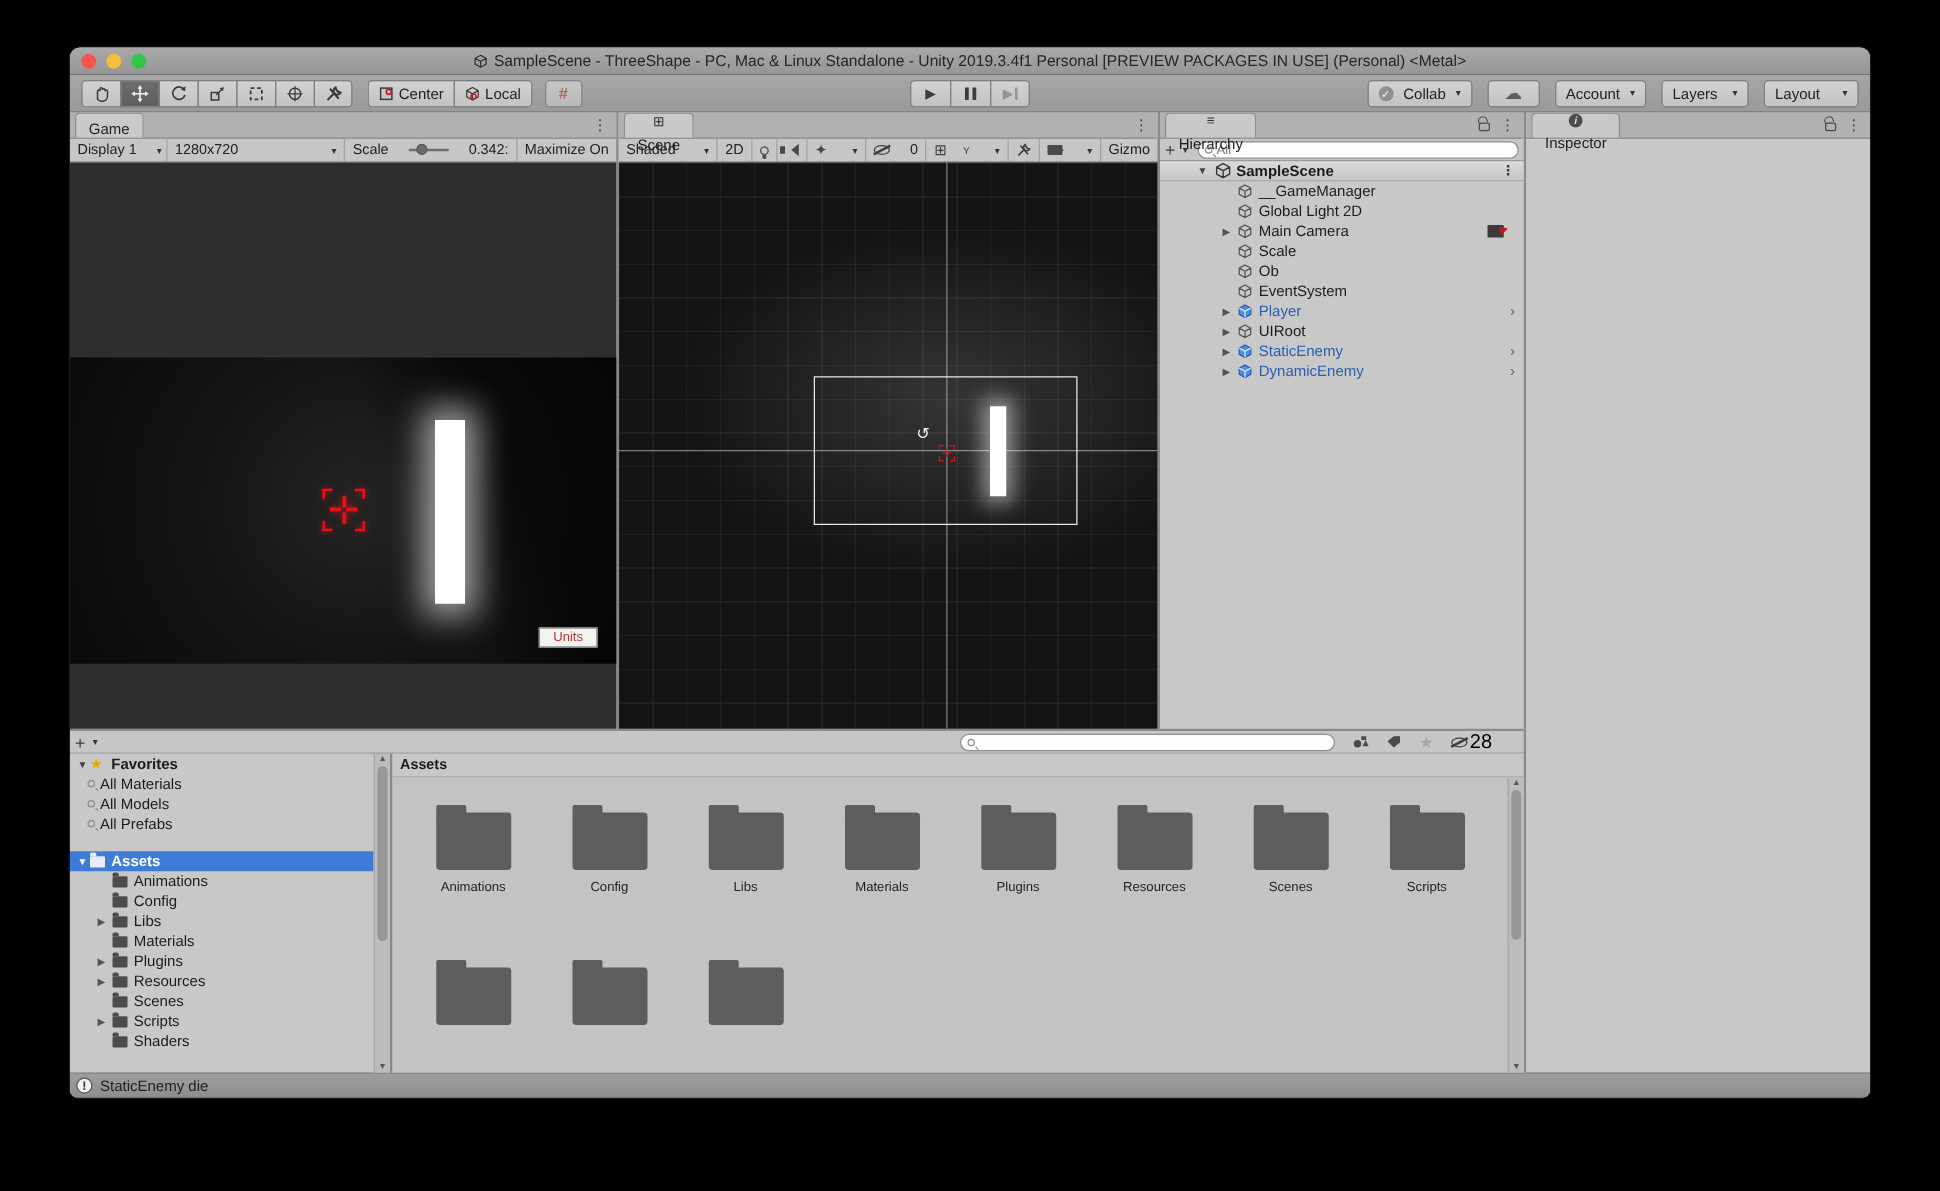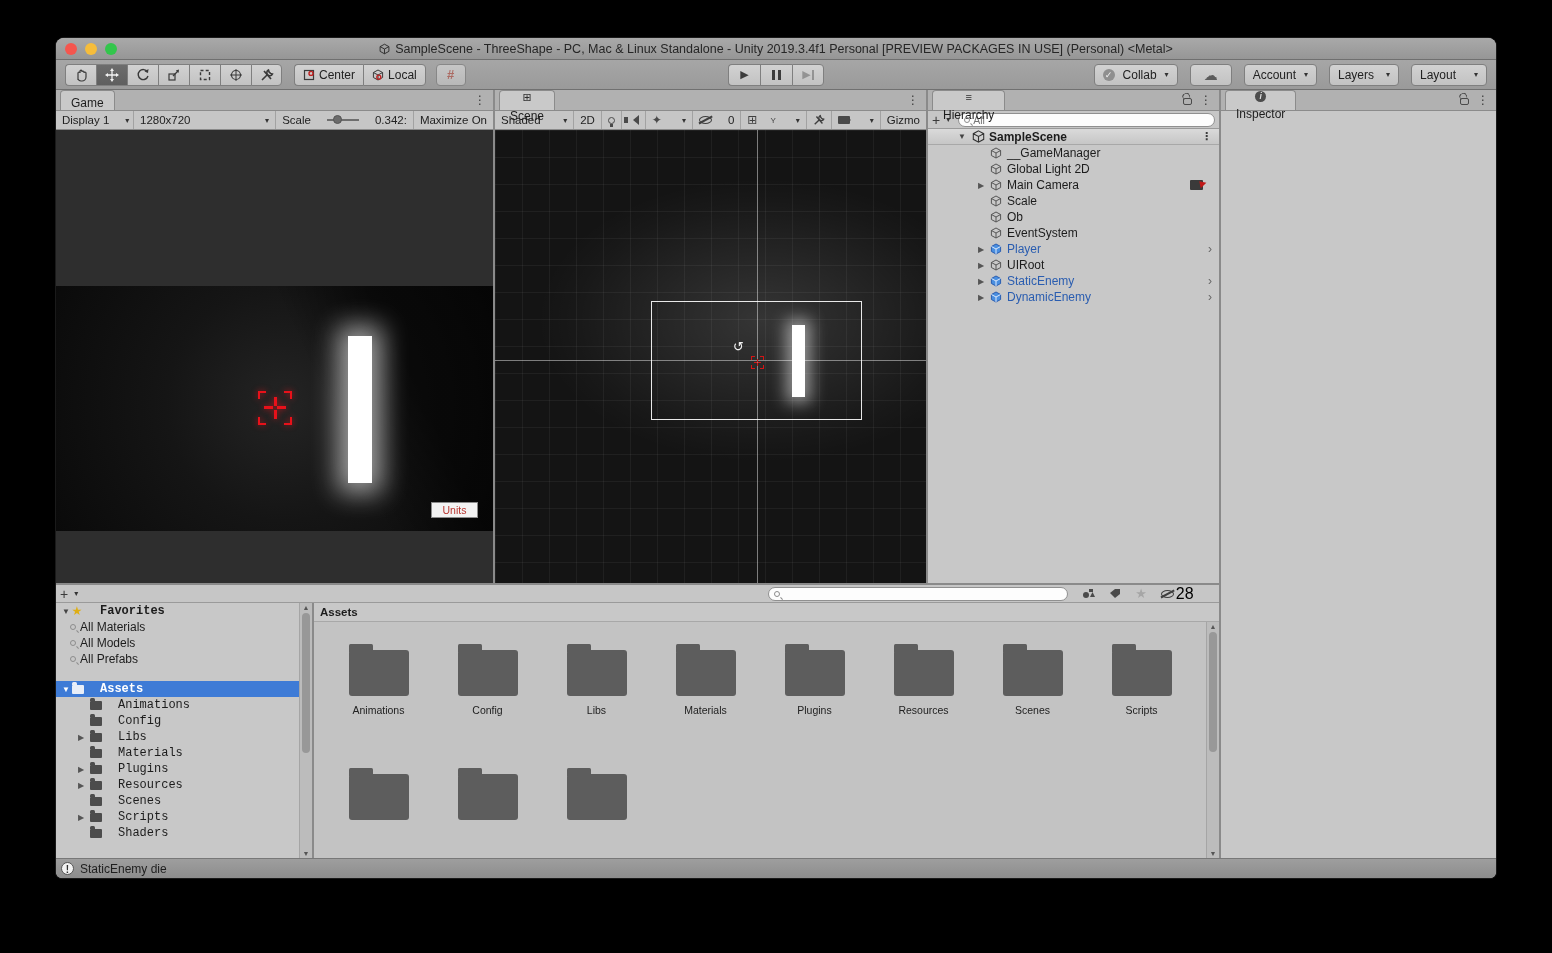--- a/index.html
+++ b/index.html
@@ -152,21 +152,21 @@
   .row-kebab { position:absolute; right:7px; font-size:11px; color:#3c3c3c; }
   .cam-badge { position:absolute; right:16px; width:13px; height:10px; background:#3a3a3a; border-radius:1px; }
   .cam-badge::after { content:""; position:absolute; right:-2px; top:-2px; border:4px solid transparent;
     border-right:6px solid #c01818; transform:rotate(45deg); }
 
   
   .bottom-panel { flex:1; display:flex; flex-direction:column; background:#c8c8c8; min-height:0; }
   .proj-body { flex:1; display:flex; min-height:0; }
   .tree { width:243px; font-size:12px; color:#1c1c1c; overflow:hidden; background:#c8c8c8; }
   .trow { height:16px; display:flex; align-items:center; position:relative; }
-  .trow .lab { margin-left:16px;font-family:Liberation Mono, monospace; }
+  .trow .lab { margin-left:5px; }
   .star-glyph { color:#dfae13; font-size:12px; width:14px; text-align:center; }
   .tree-mag { margin-left:14px; margin-right:4px; }
   .folder { background:#4c4c4c; border-radius:1px; position:relative; }
   .folder::before { content:""; position:absolute; background:inherit; border-radius:1.5px 1.5px 0 0; }
   .f-sm { width:12px; height:9px; }
   .f-sm::before { width:5px; height:3px; top:-2.5px; left:0; }
   .trow.selected { background:#3e7bd6; color:#fff; font-weight:bold; }
   .trow.selected .folder { background:#e8eef8; }
   .scrollbar { width:13px; background:#bcbcbc; border-left:1px solid #a5a5a5; position:relative;
     display:flex; flex-direction:column; align-items:center; justify-content:space-between; padding:1px 0; }

